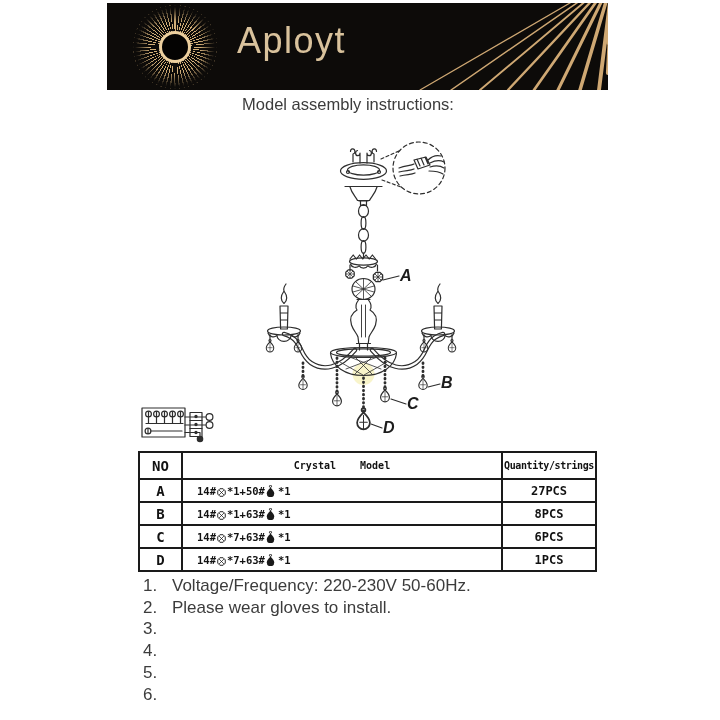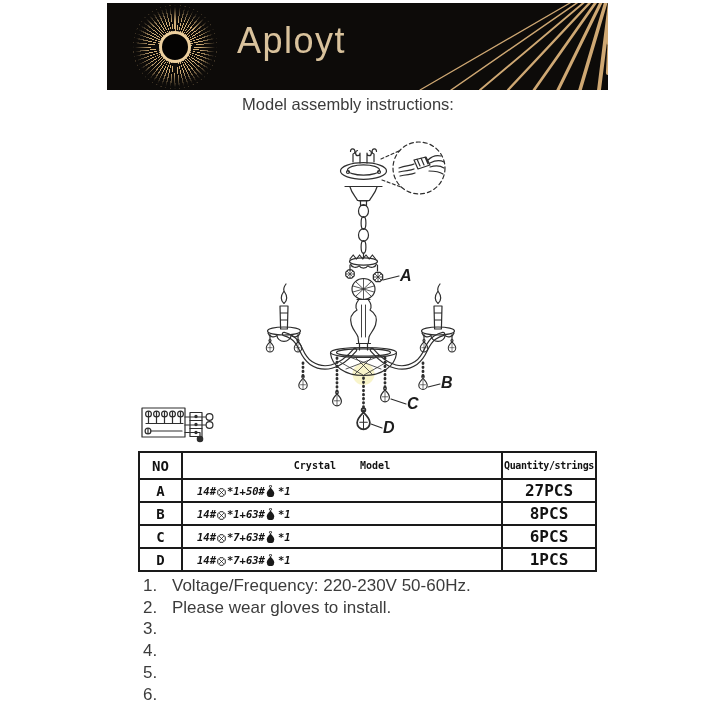--- a/index.html
+++ b/index.html
@@ -49,22 +49,22 @@
   .parts-table td{border:2px solid #1a1a1a;text-align:center;vertical-align:middle;padding:0;}
   .parts-table .th-row td{height:25px;}
   .parts-table .data-row td{height:21px;}
   .col-no{width:41px;}
   .col-model{width:318px;}
   .col-qty{width:92px;}
   .th-no{font-size:14px;margin-top:43px;}
   .th-model{font-size:10px;white-space:pre;}
   .th-qty{font-size:10px;letter-spacing:-0.4px;}
   .cell-no{font-size:14px;}
-  .cell-model{text-align:left !important;padding-left:14px !important;font-size:10.5px;white-space:nowrap;font-style:italic;}
-  .cell-qty{font-size:16px;}
+  .cell-model{text-align:left !important;padding-left:14px !important;font-size:10.5px;white-space:nowrap;}
+  .cell-qty{font-size:12px;}
   .tbl-icon{display:inline-block;vertical-align:-2px;}
   .tbl-icon.bead{margin:0 1px;}
   .tbl-icon.drop{margin:0 3px 0 1px;}
   
   .instructions{
     position:absolute;left:143px;top:575px;width:470px;margin:0;padding:0;list-style:none;
     font-size:17px;line-height:21.7px;color:#3c3c3c;
   }
   .instructions li{display:flex;}
   .instructions .num{width:29px;flex:0 0 29px;}

